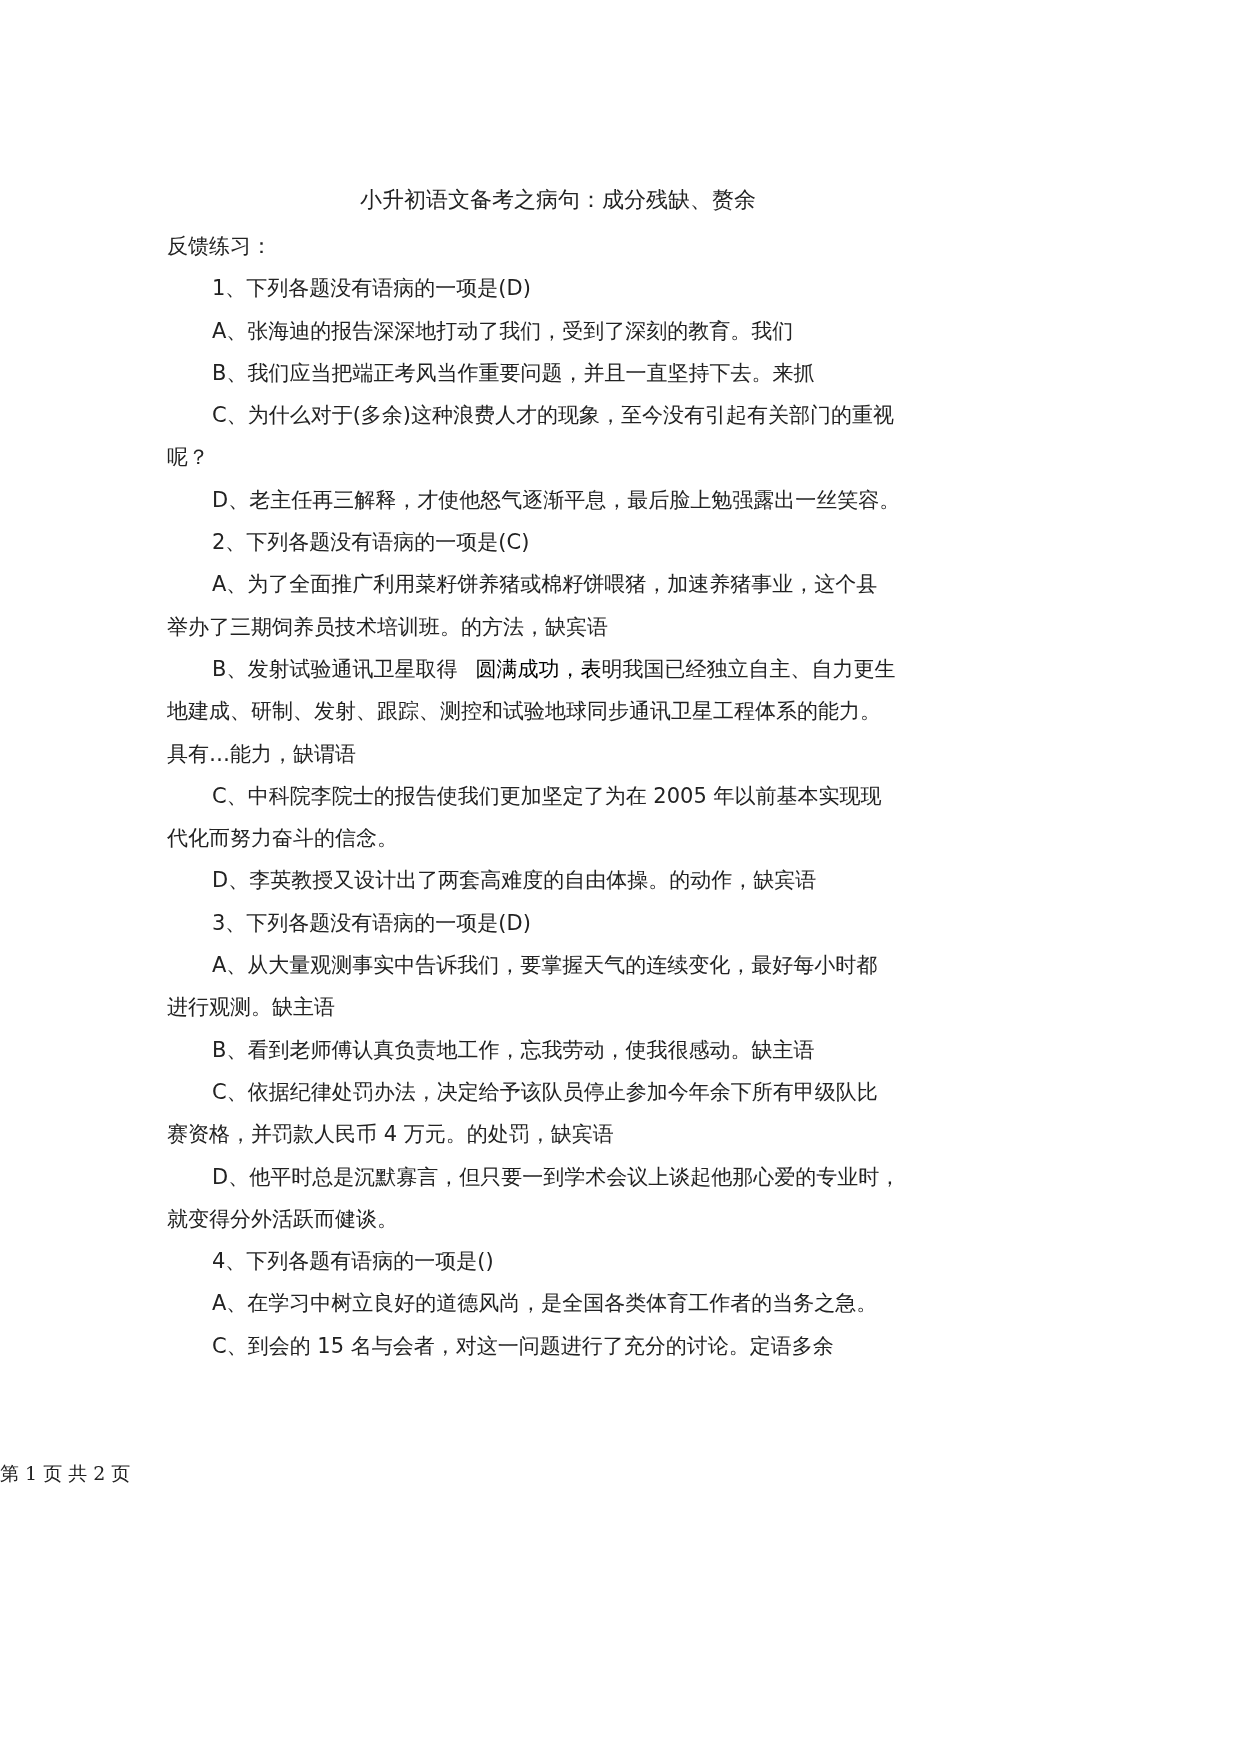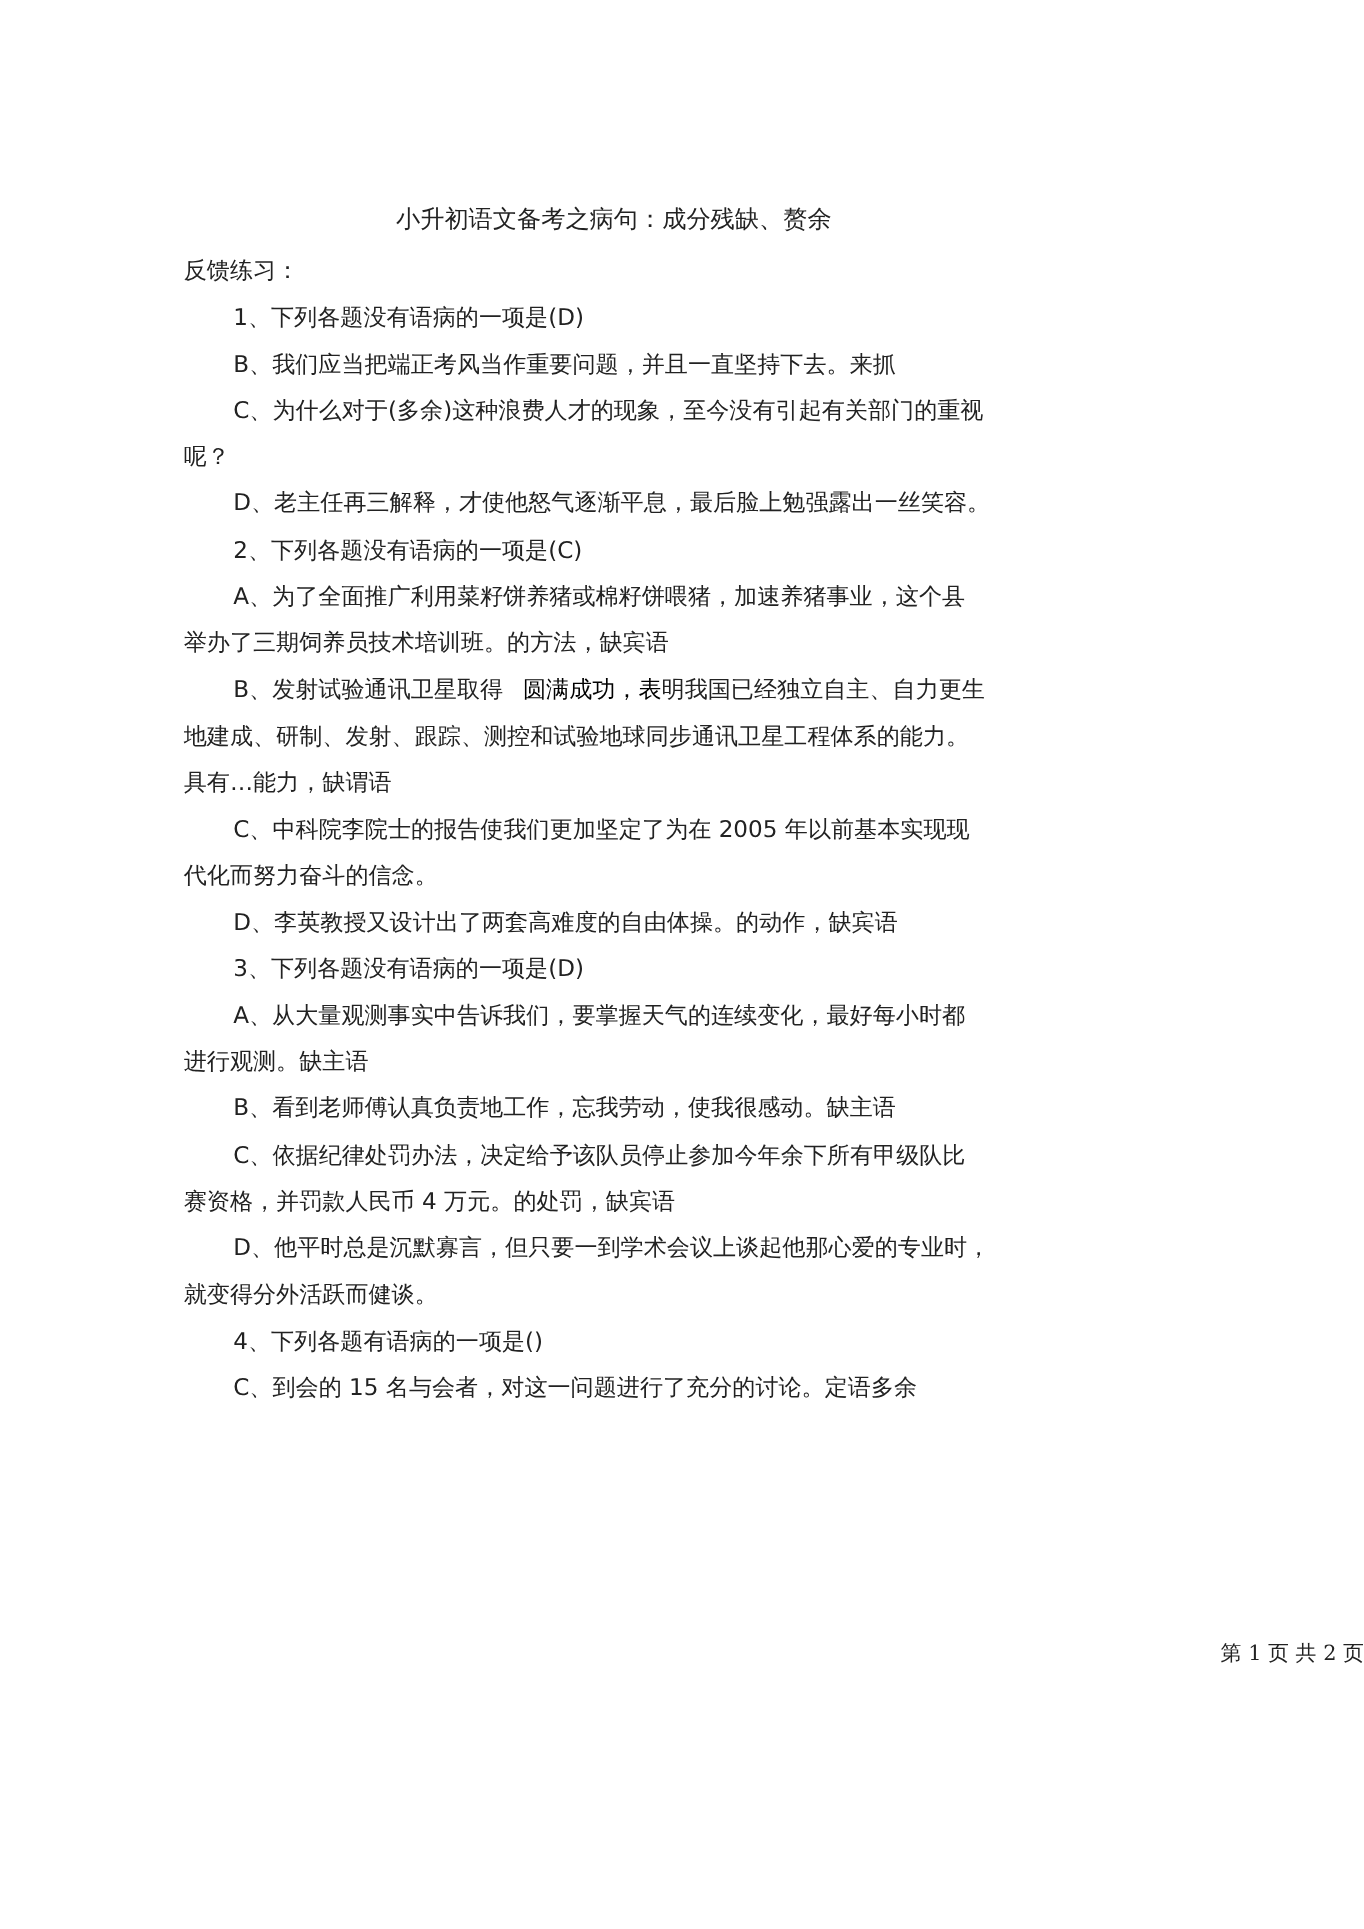--- a/index.html
+++ b/index.html
@@ -5,34 +5,35 @@
   html, body { margin: 0; padding: 0; background: #ffffff; }
   body { width: 1240px; height: 1754px; position: relative; overflow: hidden;
          font-family: "DejaVu Sans", "Liberation Sans", sans-serif; color: #222222; }
   .page { position: absolute; left: 0; top: 0; width: 1240px; height: 1754px; }
   .title { position: absolute; left: 0; width: 1116px; top: 182px; text-align: center;
            font-size: 22px; line-height: 36px; letter-spacing: 0px; }
   .body { position: absolute; left: 167px; top: 225px; width: 780px; }
   .para { font-size: 21px; line-height: 42.3px; margin: 0; text-align: left; }
   .para.indent { text-indent: 45px; }
   .para .em { color: #000000; margin-left: 18px; }
-  .footer { position: absolute; left: 0; width: 1240px; top: 1458px; text-align: right;
-            font-family: "DejaVu Serif", "Liberation Serif", serif; font-size: 19px; line-height: 30px; color: #222; margin-top: 30px; }
+  .footer { position: absolute; left: 0; width: 1240px; top: 1458px; text-align: left;
+            font-family: "DejaVu Serif", "Liberation Serif", serif; font-size: 19px; line-height: 30px; color: #222; }
 </style>
 </head>
 <body>
 
 <div class="page">
 
   <div class="title">小升初语文备考之病句：成分残缺、赘余</div>
 
   <div class="body">
     <p class="para">反馈练习：</p>
 
     <p class="para indent">1、下列各题没有语病的一项是(D)</p>
+    <p class="para indent">A、张海迪的报告深深地打动了我们，受到了深刻的教育。我们</p>
     <p class="para indent">B、我们应当把端正考风当作重要问题，并且一直坚持下去。来抓</p>
     <p class="para indent">C、为什么对于(多余)这种浪费人才的现象，至今没有引起有关部门的重视</p>
     <p class="para">呢？</p>
     <p class="para indent">D、老主任再三解释，才使他怒气逐渐平息，最后脸上勉强露出一丝笑容。</p>
 
     <p class="para indent">2、下列各题没有语病的一项是(C)</p>
     <p class="para indent">A、为了全面推广利用菜籽饼养猪或棉籽饼喂猪，加速养猪事业，这个县</p>
     <p class="para">举办了三期饲养员技术培训班。的方法，缺宾语</p>
     <p class="para indent"><span>B、发射试验通讯卫星取得</span><span class="em">圆满成功，表</span><span>明我国已经独立自主、自力更生</span></p>
     <p class="para">地建成、研制、发射、跟踪、测控和试验地球同步通讯卫星工程体系的能力。</p>
@@ -44,17 +45,18 @@
     <p class="para indent">3、下列各题没有语病的一项是(D)</p>
     <p class="para indent">A、从大量观测事实中告诉我们，要掌握天气的连续变化，最好每小时都</p>
     <p class="para">进行观测。缺主语</p>
     <p class="para indent">B、看到老师傅认真负责地工作，忘我劳动，使我很感动。缺主语</p>
     <p class="para indent">C、依据纪律处罚办法，决定给予该队员停止参加今年余下所有甲级队比</p>
     <p class="para">赛资格，并罚款人民币 4 万元。的处罚，缺宾语</p>
     <p class="para indent">D、他平时总是沉默寡言，但只要一到学术会议上谈起他那心爱的专业时，</p>
     <p class="para">就变得分外活跃而健谈。</p>
 
     <p class="para indent">4、下列各题有语病的一项是()</p>
+    <p class="para indent">A、在学习中树立良好的道德风尚，是全国各类体育工作者的当务之急。</p>
     <p class="para indent">C、到会的 15 名与会者，对这一问题进行了充分的讨论。定语多余</p>
   </div>
 
   <div class="footer">第 1 页 共 2 页</div>
 </div>
 
 </body></html>

